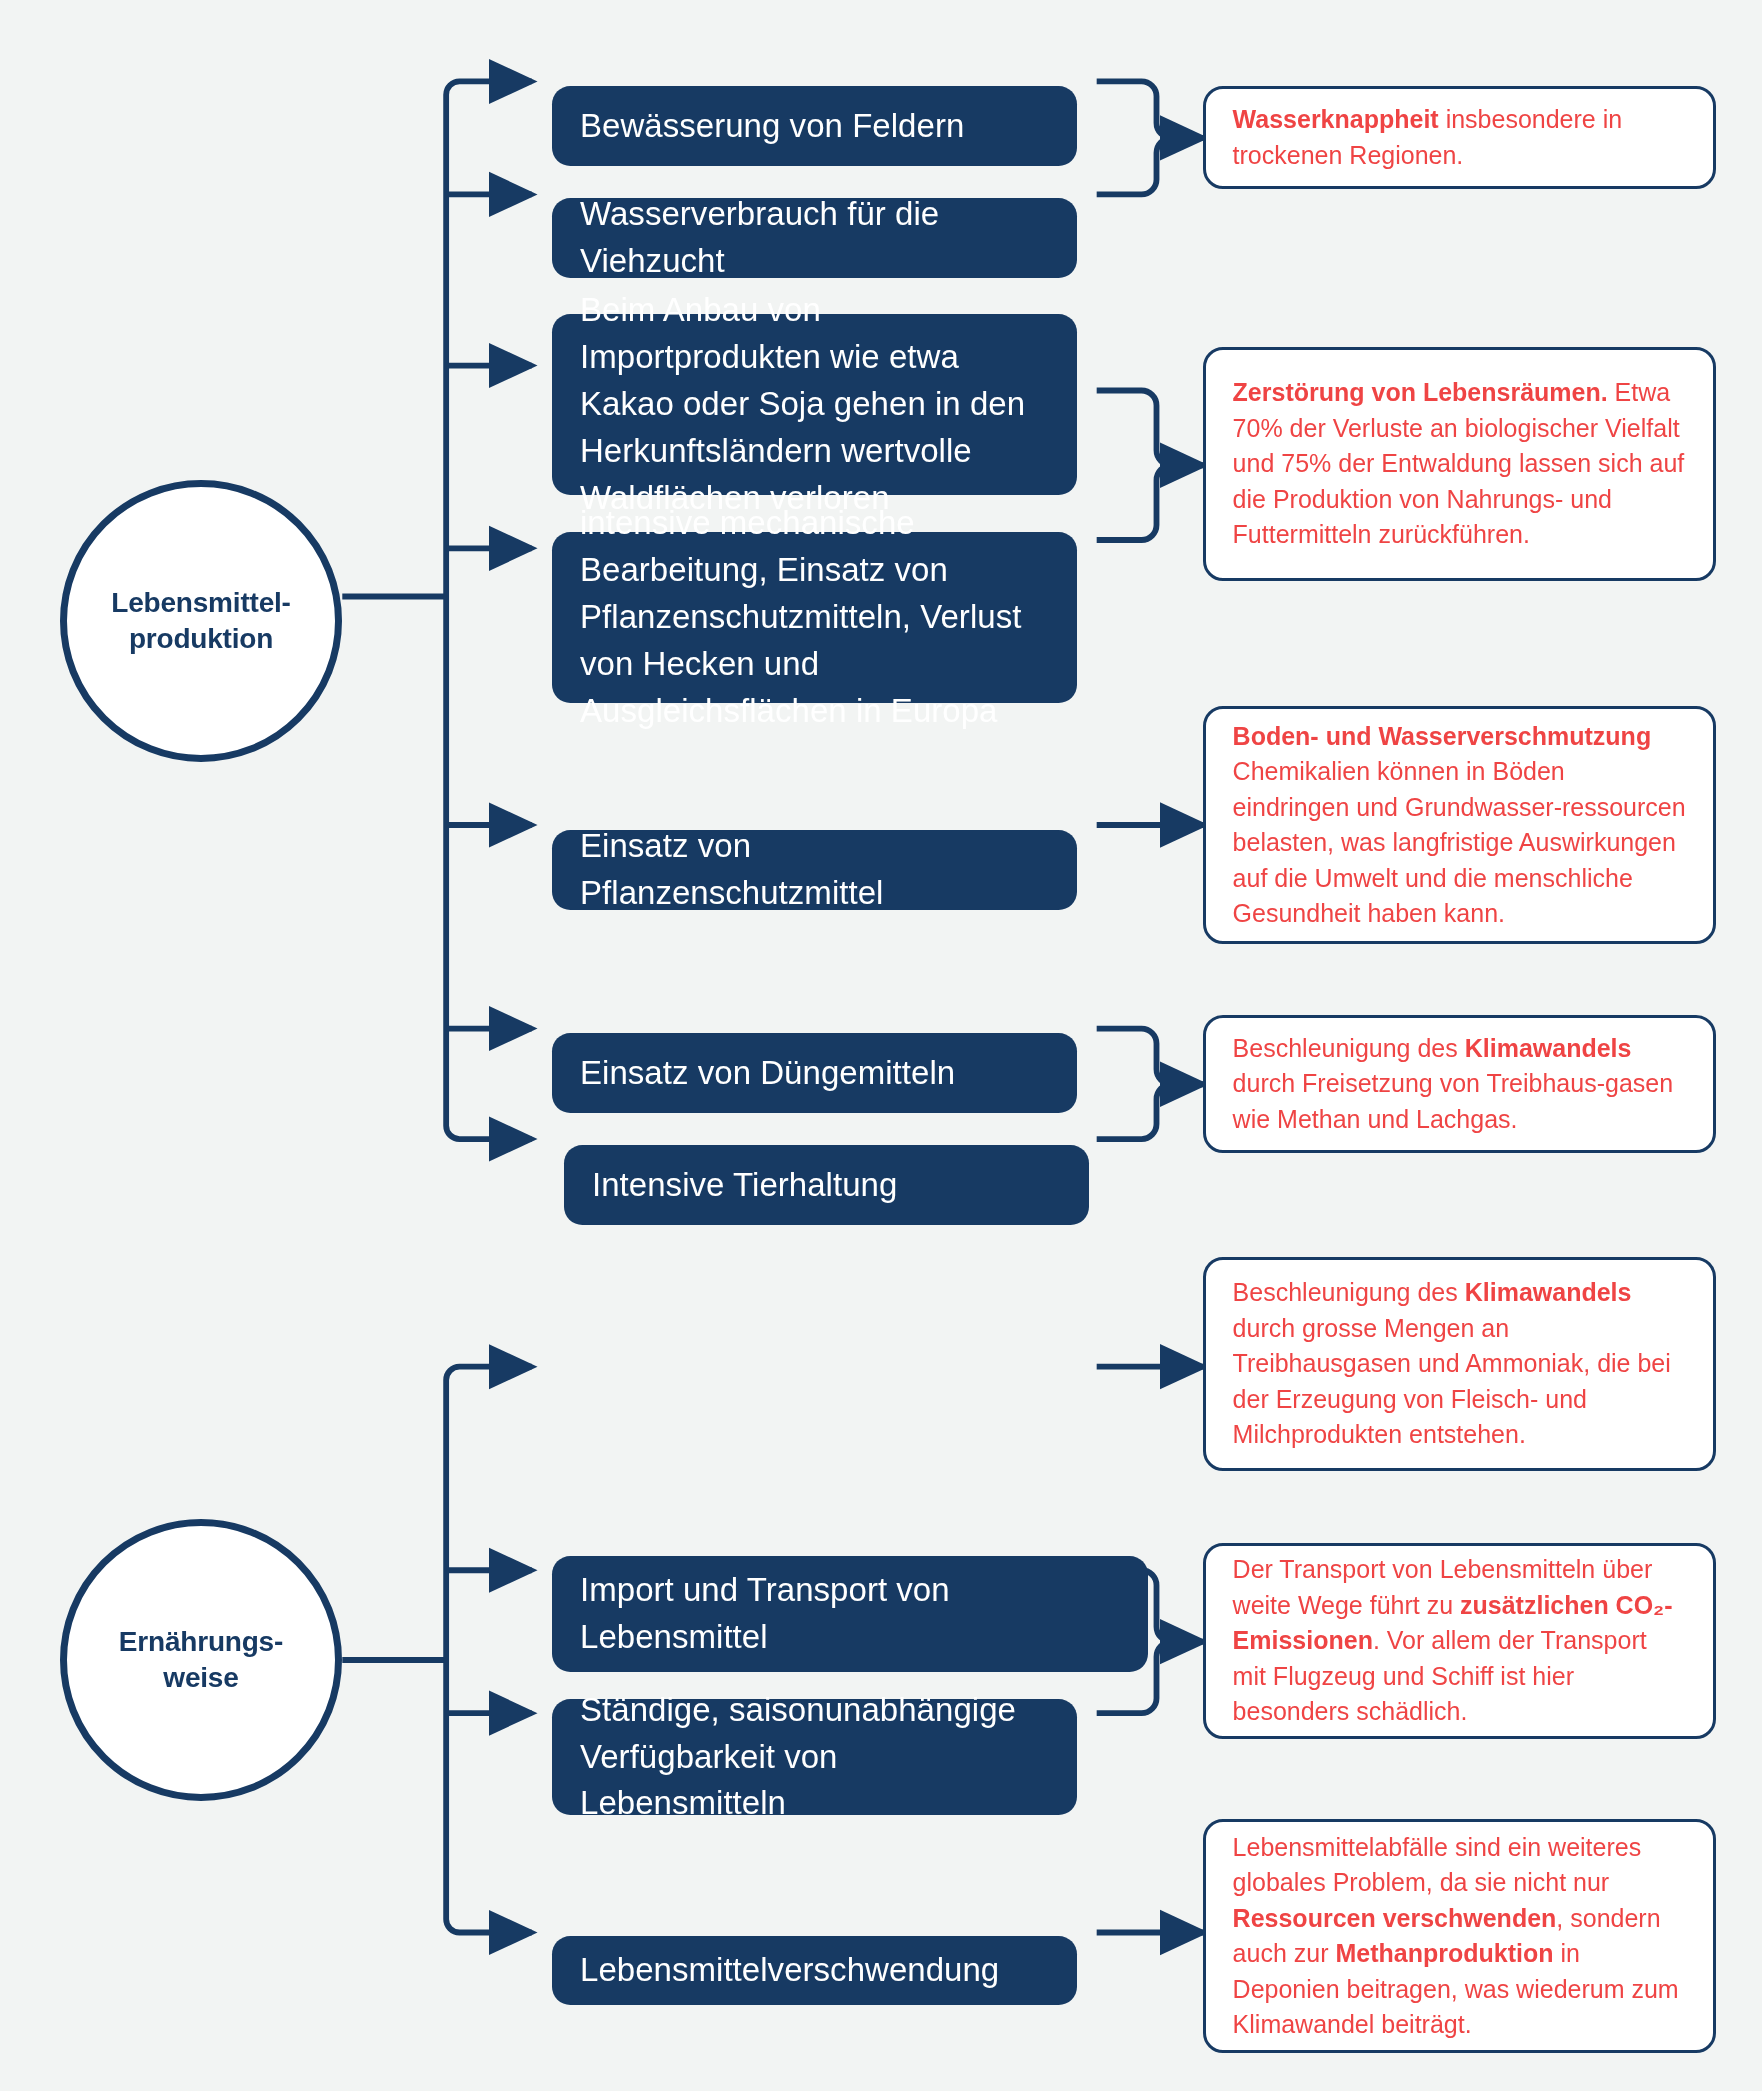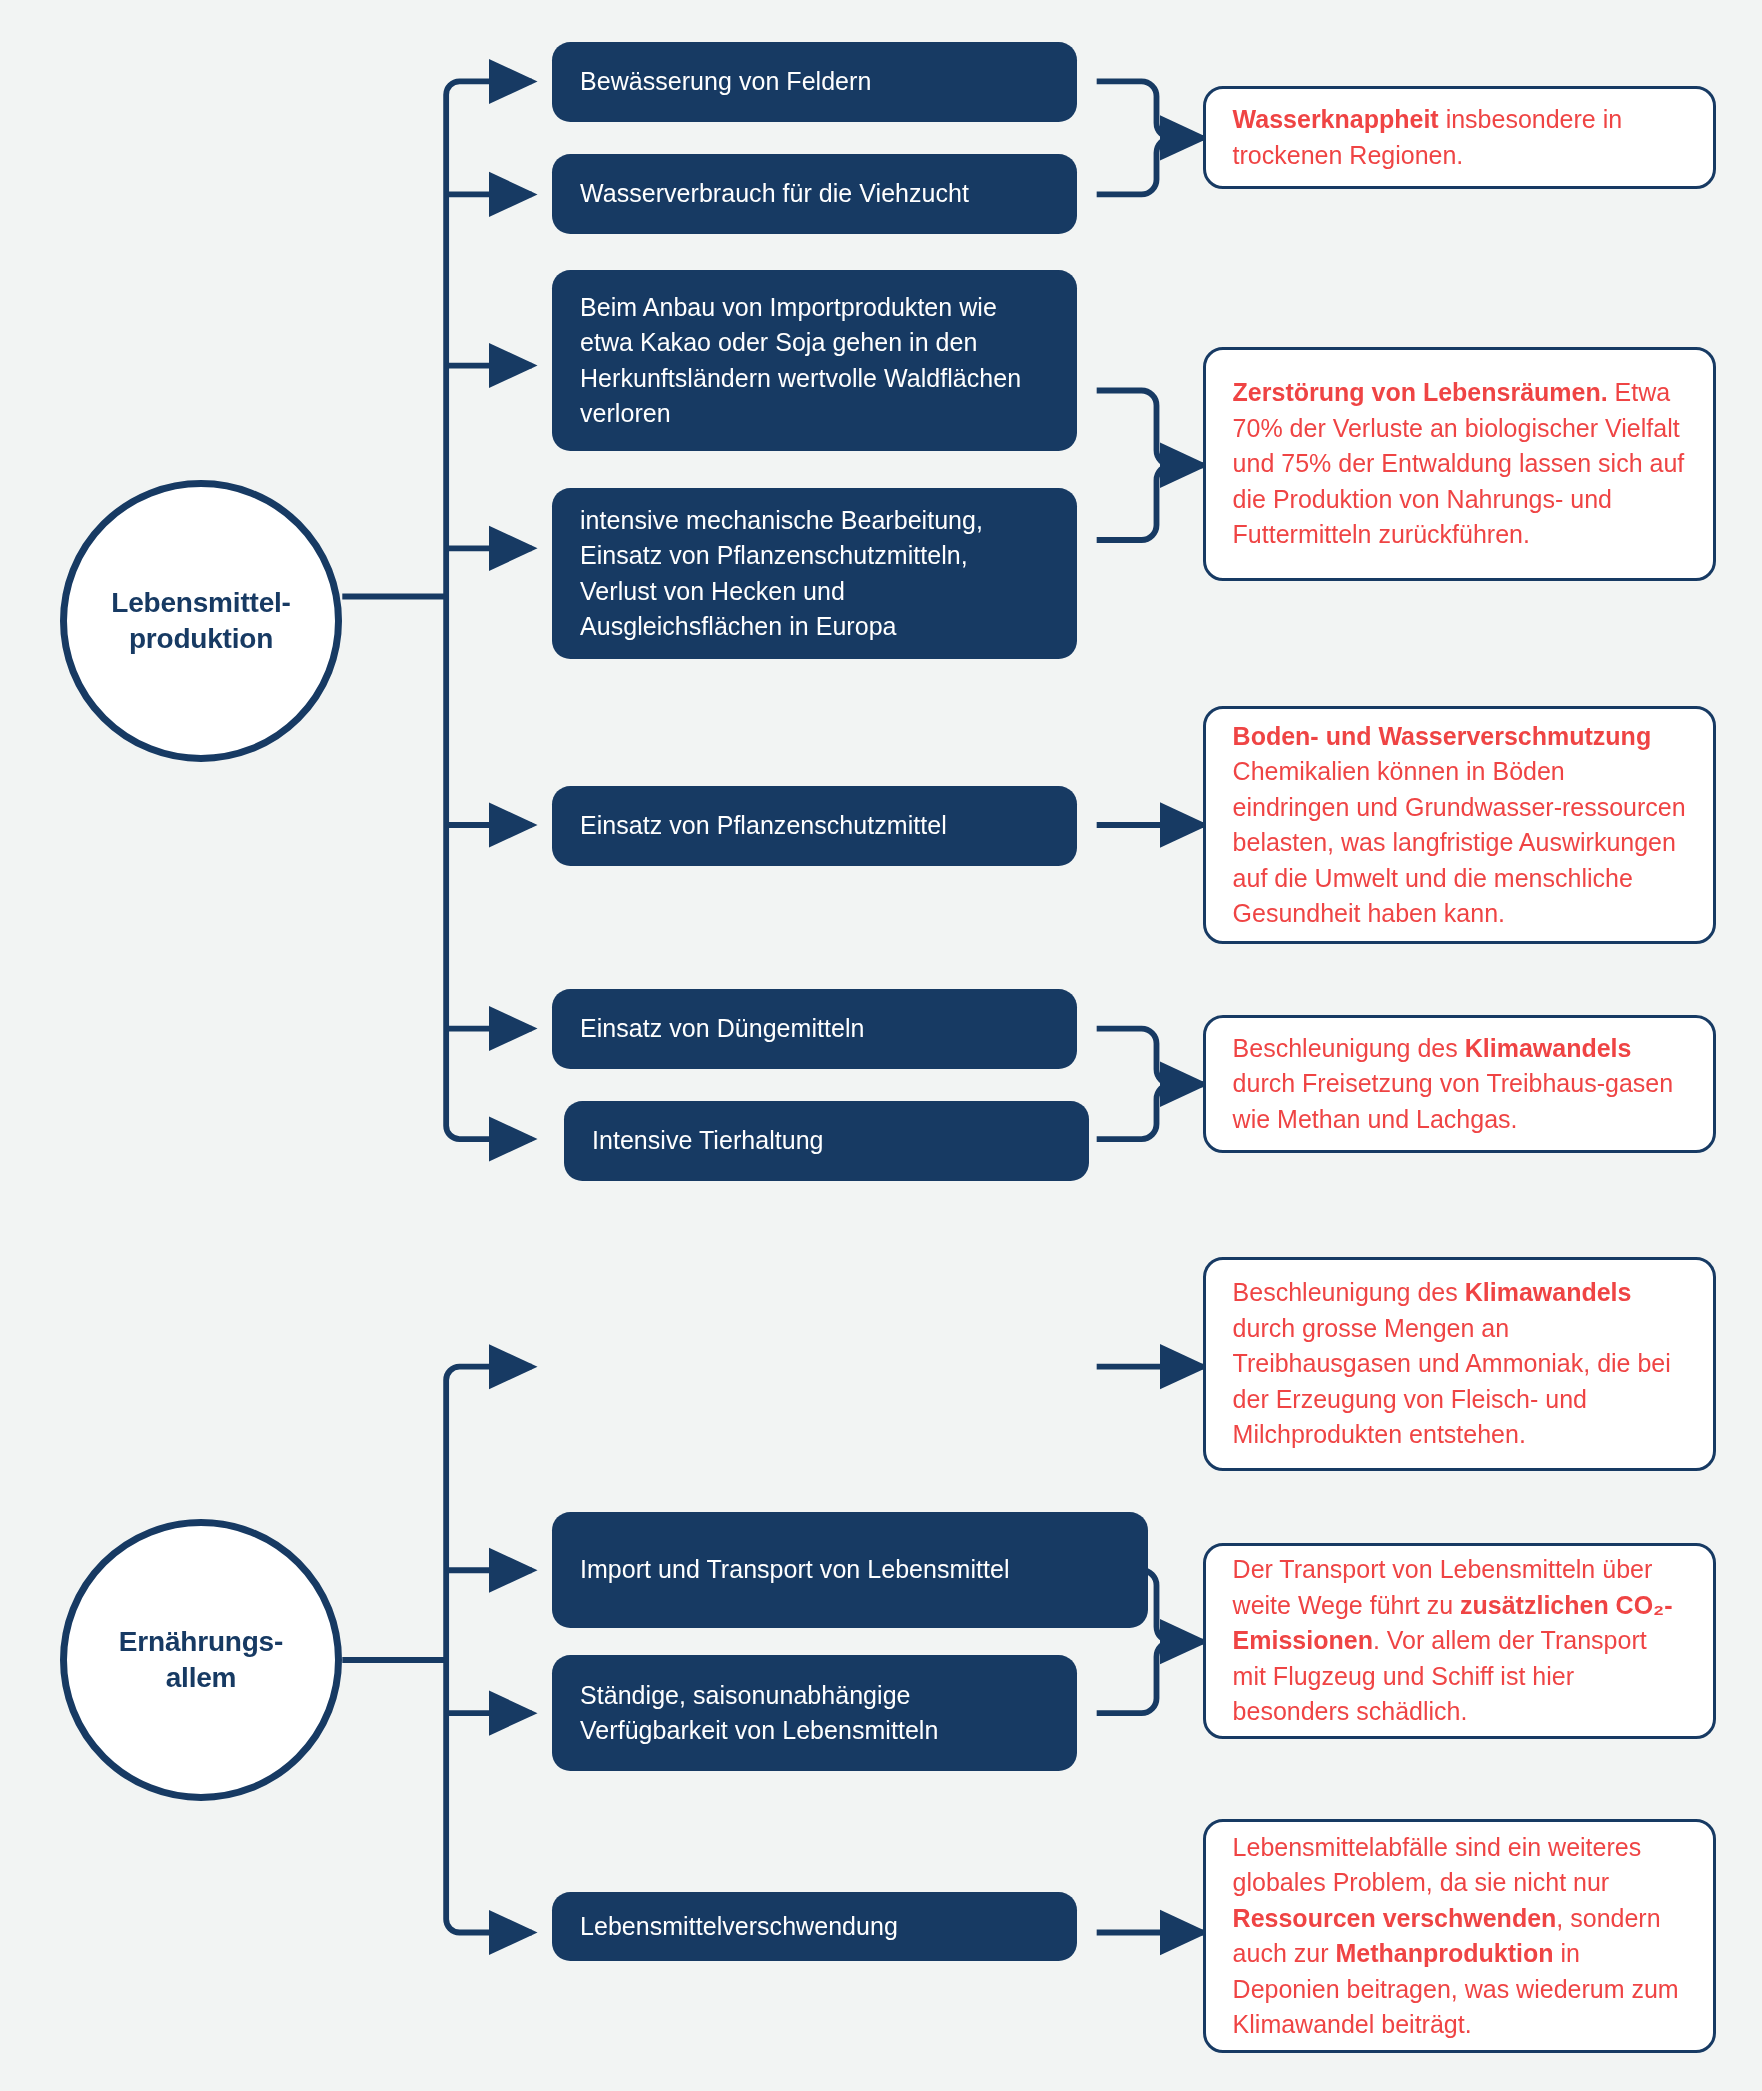--- a/index.html
+++ b/index.html
@@ -41,24 +41,25 @@
   }
 
   
   .navybox {
     position: absolute;
     background: #173a63;
     border-radius: 18.3px;
     color: #ffffff;
     display: flex;
     align-items: center;
-    font-size: 25px;
+    font-size: 33px;
     line-height: 1.42;
     padding: 8.3px 28px;
     letter-spacing: 0.04px;
+    margin-top: 44px;
   }
   .navybox .txt { display: block; width: 100%; }
 
   
   .card {
     position: absolute;
     background: #ffffff;
     border: 3.3px solid #173a63;
     border-radius: 20px;
     color: #ef4444;
@@ -175,21 +176,21 @@
     <span class="txt"><b>Boden- und Wasserverschmutzung</b><span> Chemikalien können in Böden eindringen und Grundwasser-ressourcen belasten, was langfristige Auswirkungen auf die Umwelt und die menschliche Gesundheit haben kann.</span></span>
   </div>
 
   <div class="card" style="left:1203px; top:1015px; width:513px; height:138px;">
     <span class="txt"><span>Beschleunigung des </span><b>Klimawandels</b><span> durch Freisetzung von Treibhaus-gasen wie Methan und Lachgas.</span></span>
   </div>
 
   <div class="hub" style="left:60px; top:1519px; width:282px; height:282px;">
     <div>
       <span>Ernährungs-</span><br>
-      <span>allem</span>
+      <span>weise</span>
     </div>
   </div>
 
 
   <div class="navybox" style="left:552px; top:1512px; width:596px; height:116px;">
     <span class="txt">Import und Transport von Lebensmittel</span>
   </div>
 
   <div class="navybox" style="left:552px; top:1655px; width:525px; height:116px;">
     <span class="txt">Ständige, saisonunabhängige Verfügbarkeit von Lebensmitteln</span>

